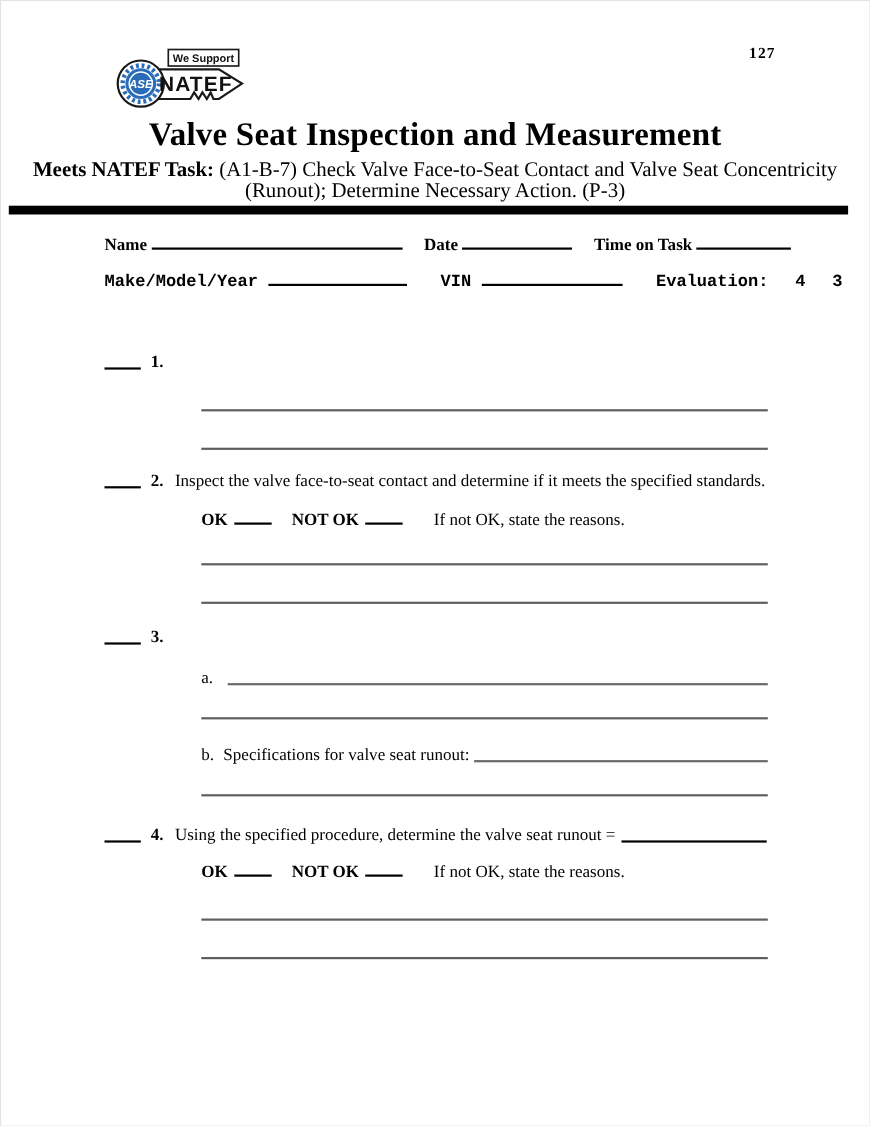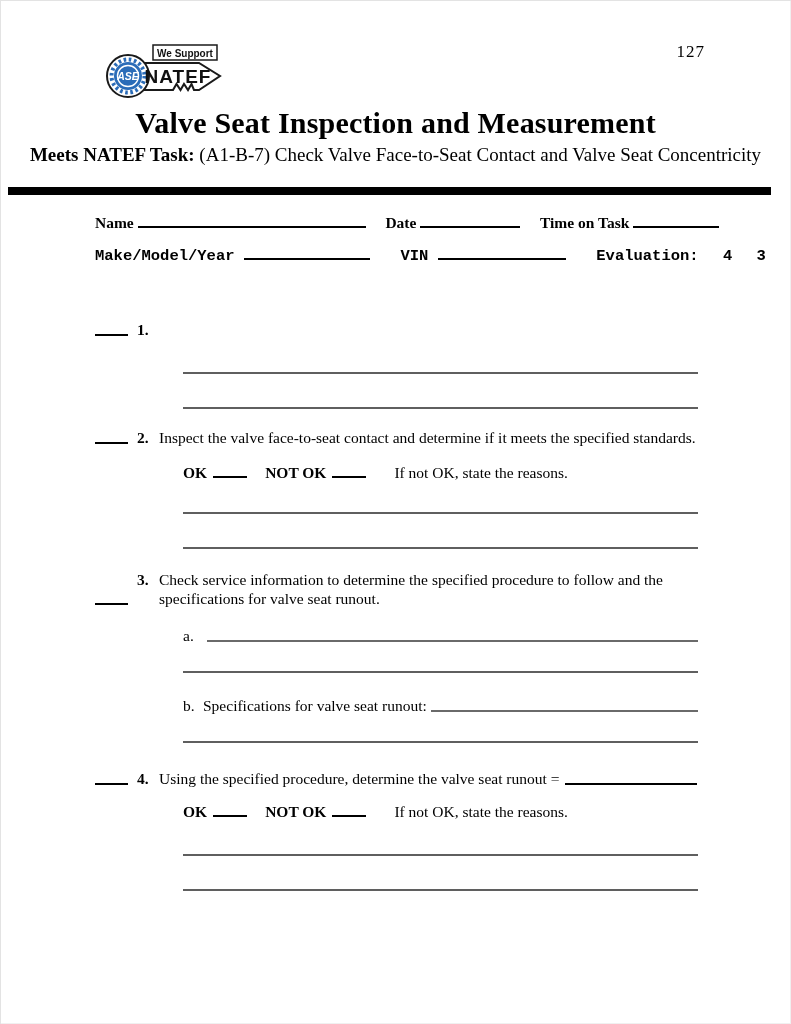--- a/index.html
+++ b/index.html
@@ -10,21 +10,21 @@
     font-family:"Liberation Serif", serif;
     color:#000;
     box-shadow: inset 1px 1px 0 #e3e3e3, inset -1px -1px 0 #f0f0f0;
     overflow:hidden;
   }
 
   
   .logo { position:absolute; left:98px; top:36px; }
   .page-number {
     position:absolute; right:86px; top:42px;
-    font-size:17px; font-weight:normal; letter-spacing:1px;
+    font-size:14px; font-weight:bold; letter-spacing:1px;
   }
 
   .doc-title {
     position:absolute; top:106px; left:0; width:100%;
     text-align:center; font-size:30px; font-weight:bold;
     letter-spacing:0.2px;
   }
   .task-line1, .task-line2 {
     position:absolute; left:0; width:100%;
     text-align:center; font-size:19px;
@@ -124,20 +124,21 @@
       <text x="87" y="20.5" text-anchor="middle" font-family="Liberation Sans, sans-serif" font-size="10" font-weight="bold" fill="#111">We Support</text>
       <text x="80" y="47" text-anchor="middle" font-family="Liberation Sans, sans-serif" font-size="19" font-weight="bold" letter-spacing="1" fill="#111">NATEF</text>
     </svg>
   </div>
 
   <div class="page-number">127</div>
 
   <div class="doc-title">Valve Seat Inspection and Measurement</div>
 
   <div class="task-line1"><span class="task-label">Meets NATEF Task:</span><span> (A1-B-7) Check Valve Face-to-Seat Contact and Valve Seat Concentricity</span></div>
+  <div class="task-line2">(Runout); Determine Necessary Action. (P-3)</div>
 
   <div class="thick-rule"></div>
 
   <div class="fields">
     <div class="field-row">
       <span class="lbl">Name</span>
       <span class="blank" style="width:228px"></span>
       <span class="gap12"></span>
       <span class="lbl">Date</span>
       <span class="blank" style="width:100px"></span>
@@ -176,21 +177,20 @@
     </div>
     <div class="ok-row mt16">
       <span class="ok-label">OK</span><span class="ok-blank"></span><span class="ok-sep"></span><span class="ok-label">NOT OK</span><span class="ok-blank"></span><span class="ok-note-sep"></span><span>If not OK, state the reasons.</span>
     </div>
     <div class="ans-line mt30"></div>
     <div class="ans-line mt33"></div>
 
     <div class="step mt21">
       <span class="step-blank"></span>
       <span class="step-num">3.</span>
-      <span class="step-text">Check service information to determine the specified procedure to follow and the specifications for valve seat runout.</span>
     </div>
     <div class="substep mt18">
       <span class="sub-letter">a.</span>
       <span class="sub-blank"></span>
     </div>
     <div class="ans-line mt26"></div>
     <div class="substep mt23">
       <span class="sub-letter">b.</span>
       <span class="sub-text">Specifications for valve seat runout:</span>
       <span class="sub-blank"></span>

